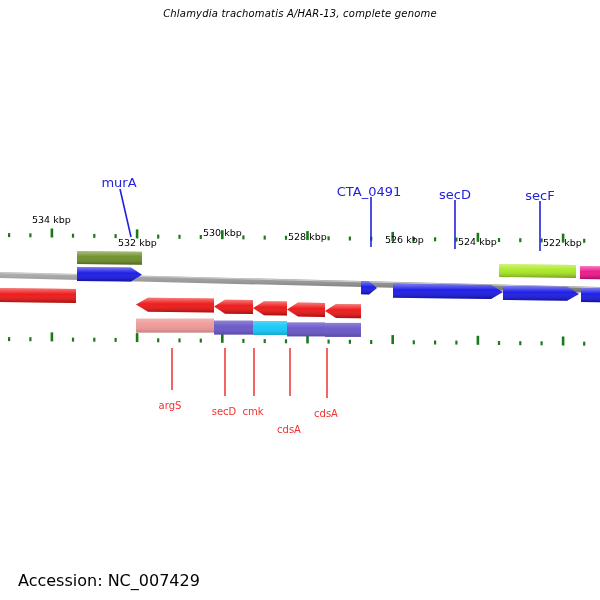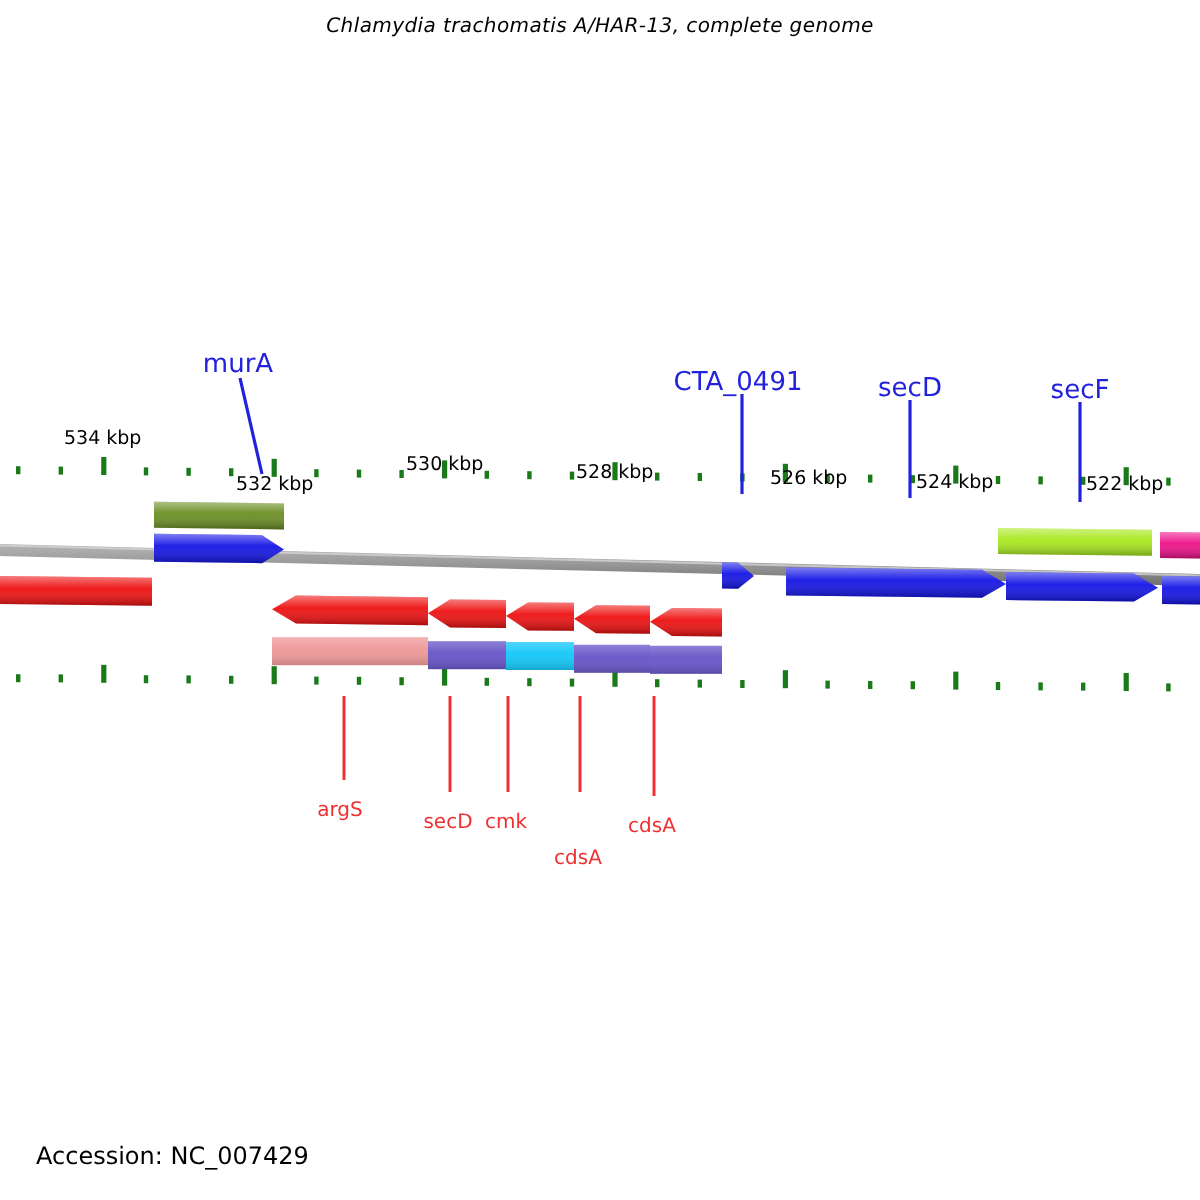--- a/index.html
+++ b/index.html
@@ -8,21 +8,21 @@
     font-family:"DejaVu Sans","Liberation Sans",sans-serif;
     overflow:hidden;position:relative;
   }
   #stage{position:absolute;left:0;top:0;width:600px;height:600px;}
 
   .title{
     position:absolute;left:0;top:8px;width:600px;text-align:center;
     font-style:italic;font-size:10px;color:#000;letter-spacing:.2px;
   }
 
-  .footer-left{position:absolute;left:18px;top:571px;font-size:12px;color:#000;}
+  .footer-left{position:absolute;left:18px;top:571px;font-size:16px;color:#000;}
   .footer-right{position:absolute;left:278px;top:571px;font-size:12px;color:#000;}
 
   
   .kbp{position:absolute;font-size:9.5px;color:#000;white-space:nowrap;}
 
   
   .flabel{position:absolute;font-size:13px;color:#2222dd;white-space:nowrap;text-align:center;}
   
   .glabel{position:absolute;font-size:10px;color:#f03030;white-space:nowrap;text-align:center;}
 

